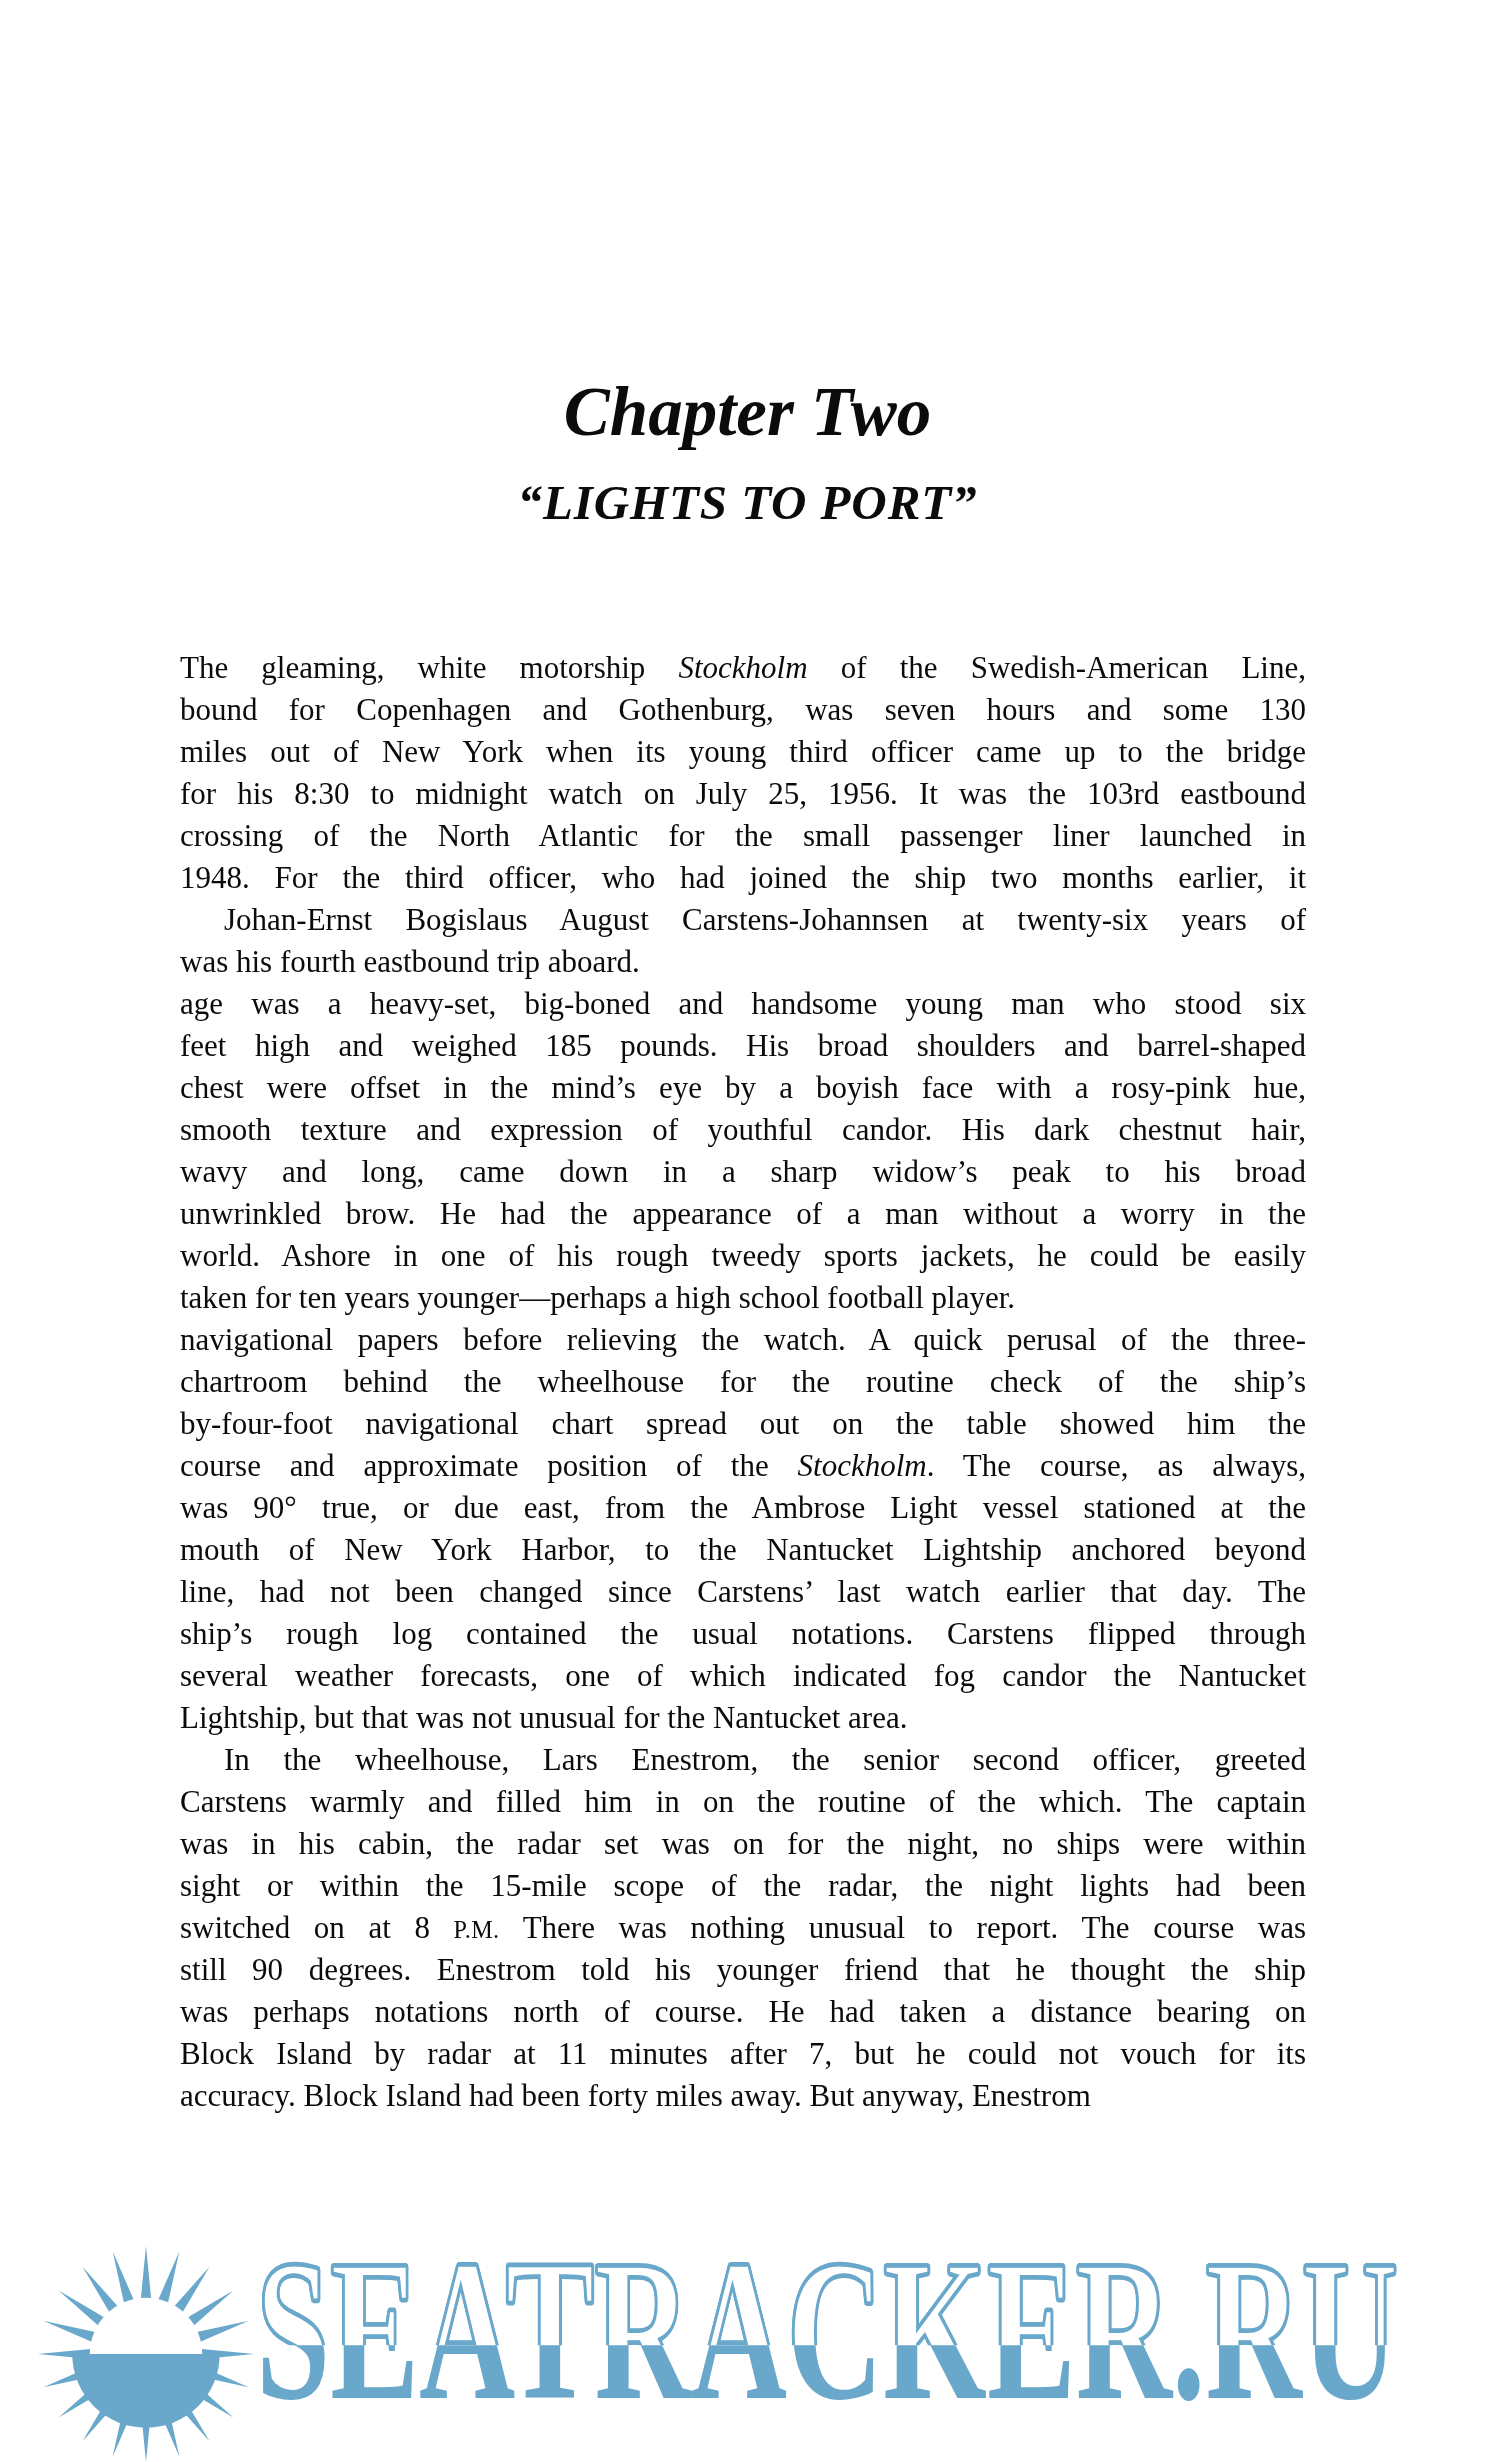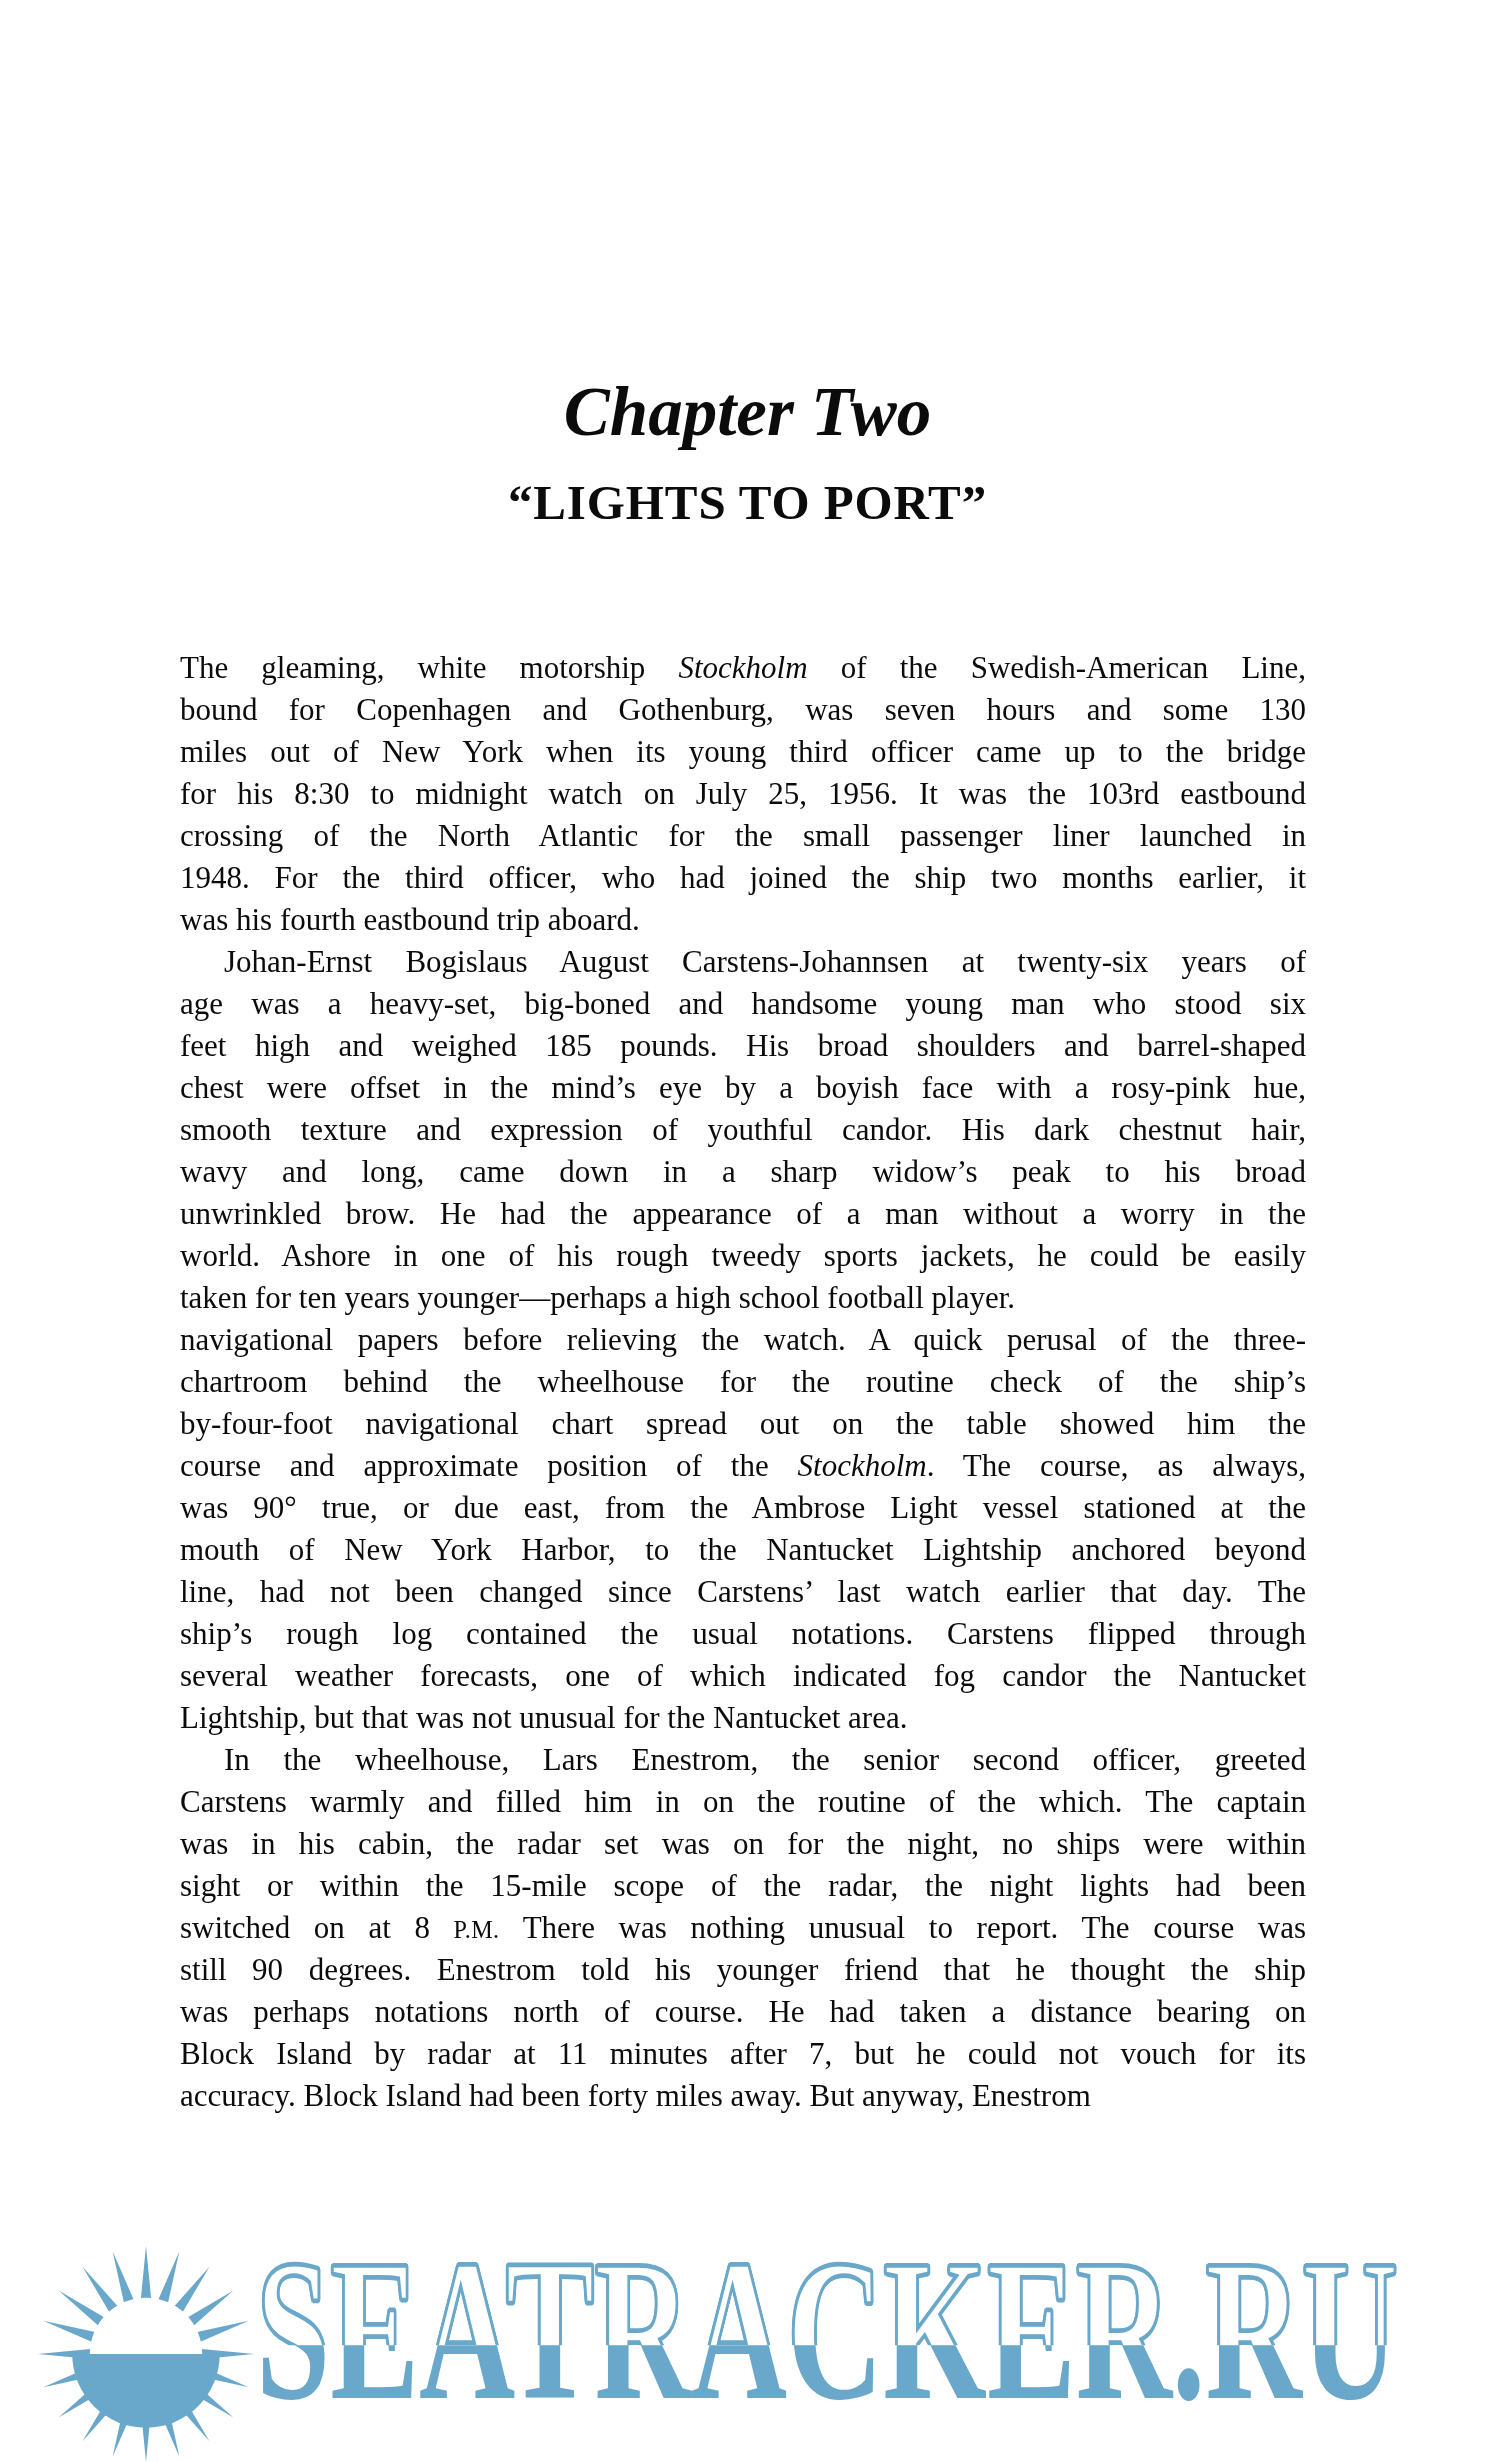--- a/index.html
+++ b/index.html
@@ -29,20 +29,21 @@
     position: absolute;
     top: 470px;
     left: 0;
     width: 100%;
     text-align: center;
     font-size: 49px;
     line-height: 65px;
     font-weight: bold;
     letter-spacing: 0.9px;
     white-space: nowrap;
+    font-style: italic;
   }
   #body-text {
     position: absolute;
     top: 647px;
     left: 180px;
     width: 1126px;
     font-size: 31px;
   }
   #body-text .line {
     height: 42px;
@@ -100,22 +101,22 @@
 
   <div class="chapter-subtitle">“LIGHTS TO PORT”</div>
 
   <div id="body-text">
       <div class="line"><span>The gleaming, white motorship </span><span class="it">Stockholm</span><span> of the Swedish-American Line,</span></div>
       <div class="line"><span>bound for Copenhagen and Gothenburg, was seven hours and some 130</span></div>
       <div class="line"><span>miles out of New York when its young third officer came up to the bridge</span></div>
       <div class="line"><span>for his 8:30 to midnight watch on July 25, 1956. It was the 103rd eastbound</span></div>
       <div class="line"><span>crossing of the North Atlantic for the small passenger liner launched in</span></div>
       <div class="line"><span>1948. For the third officer, who had joined the ship two months earlier, it</span></div>
+      <div class="line indent"><span>Johan-Ernst Bogislaus August Carstens-Johannsen at twenty-six years of</span></div>
       <div class="line last"><span>was his fourth eastbound trip aboard.</span></div>
-      <div class="line indent"><span>Johan-Ernst Bogislaus August Carstens-Johannsen at twenty-six years of</span></div>
       <div class="line"><span>age was a heavy-set, big-boned and handsome young man who stood six</span></div>
       <div class="line"><span>feet high and weighed 185 pounds. His broad shoulders and barrel-shaped</span></div>
       <div class="line"><span>chest were offset in the mind’s eye by a boyish face with a rosy-pink hue,</span></div>
       <div class="line"><span>smooth texture and expression of youthful candor. His dark chestnut hair,</span></div>
       <div class="line"><span>wavy and long, came down in a sharp widow’s peak to his broad</span></div>
       <div class="line"><span>unwrinkled brow. He had the appearance of a man without a worry in the</span></div>
       <div class="line"><span>world. Ashore in one of his rough tweedy sports jackets, he could be easily</span></div>
       <div class="line last"><span>taken for ten years younger—perhaps a high school football player.</span></div>
       <div class="line"><span>navigational papers before relieving the watch. A quick perusal of the three-</span></div>
       <div class="line"><span>chartroom behind the wheelhouse for the routine check of the ship’s</span></div>

